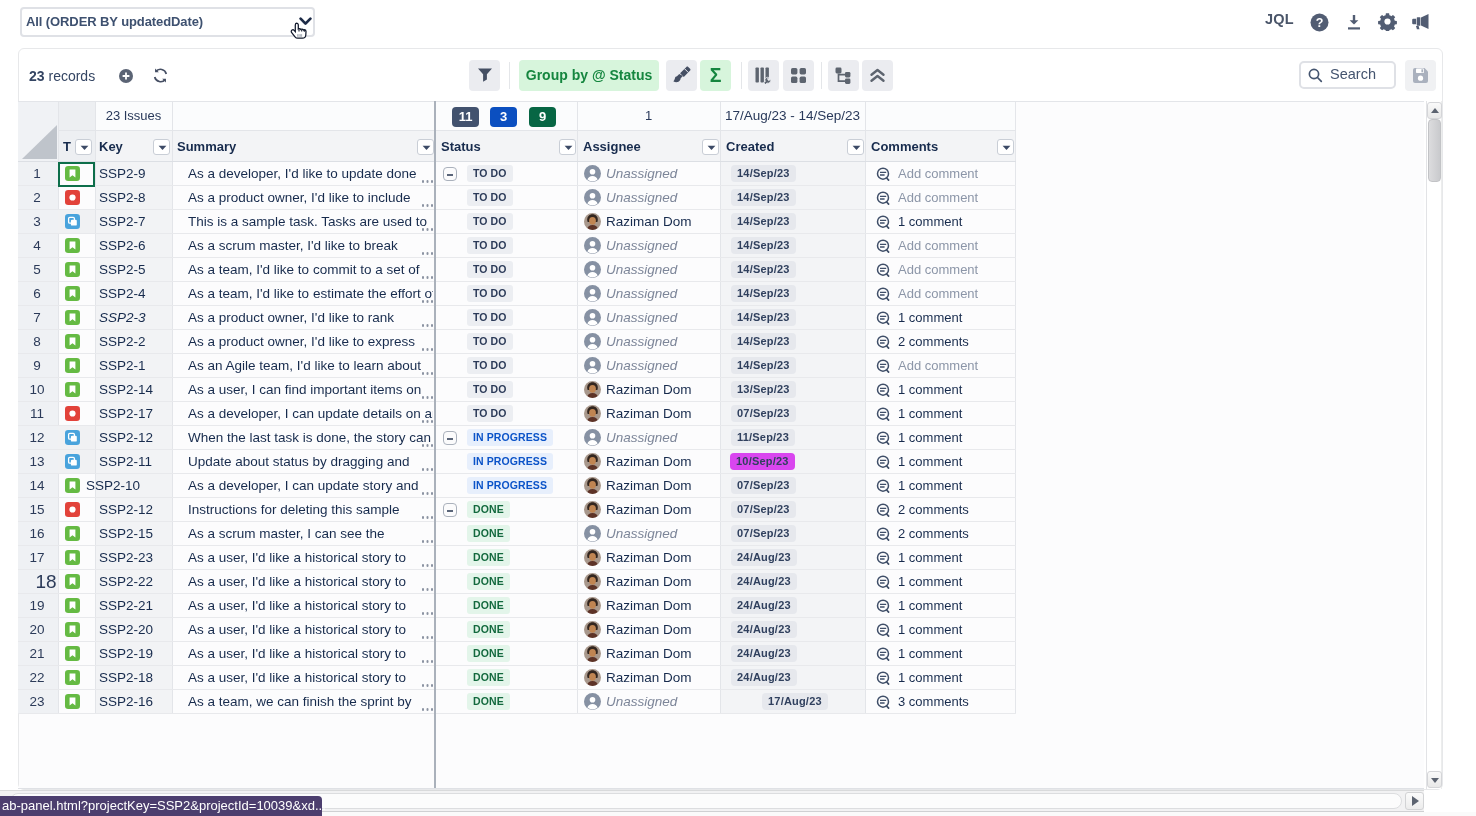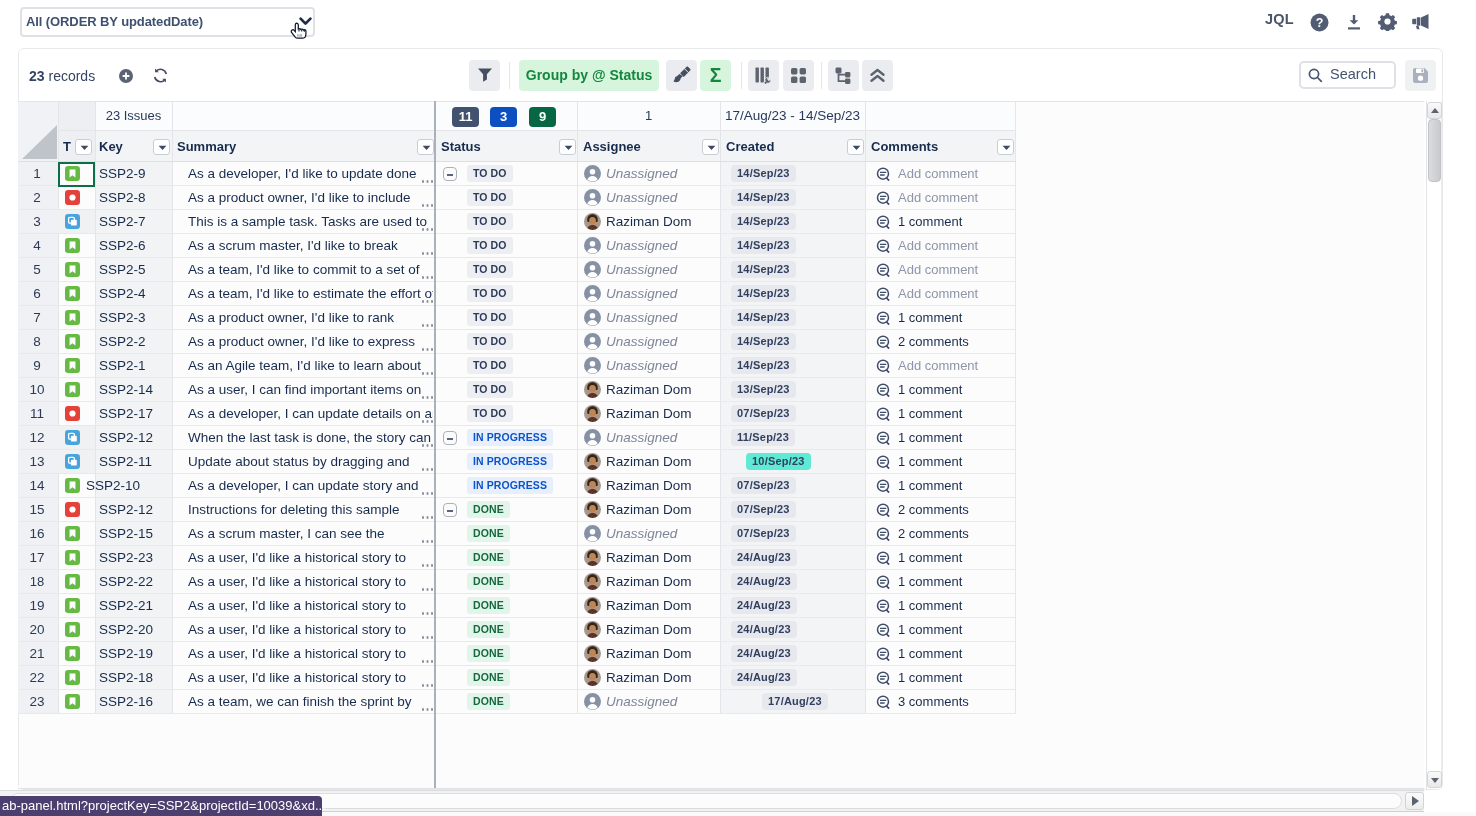--- a/index.html
+++ b/index.html
@@ -366,21 +366,21 @@
       <circle cx="7" cy="6.7" r="5.5" fill="none" stroke="#3f4e68" stroke-width="1.5"></circle>
       <path d="M10.7 11l1.9 2.1" stroke="#3f4e68" stroke-width="1.7" stroke-linecap="round"></path>
       <path d="M4 5.4h6.2M4 8h4.6" stroke="#3f4e68" stroke-width="1.4"></path>
     </svg></div>
 <div class="cell" style="left:898px;top:282px;width:115px;font-size:13px;color:#8c96a8;">Add comment</div>
 <div class="a" style="left:18px;top:306px;width:38px;height:24px;line-height:24px;text-align:center;font-size:13.5px;color:#2c3b59;">7</div>
 <div class="a" style="left:65px;top:310px;width:15px;height:15px;"><svg width="15" height="15" viewBox="0 0 15 15">
       <rect width="15" height="15" rx="3.2" fill="#65ba43"></rect>
       <path d="M4.6 3.6h5.8v7.8L7.5 9.2l-2.9 2.2z" fill="#fff"></path>
     </svg></div>
-<div class="cell" style="left:99px;top:306px;width:70px;font-size:13.5px;">SSP2-3</div>
+<div class="cell" style="left:99px;top:306px;width:70px;font-size:13.5px;font-style:italic;">SSP2-3</div>
 <div class="cell" style="left:188px;top:306px;width:245px;font-size:13.5px;">As a product owner, I'd like to rank</div>
 <div class="a" style="left:421.5px;top:324px;width:2.5px;height:2.5px;border-radius:50%;background:#8b93a2;box-shadow:4.5px 0 0 #8b93a2,9px 0 0 #8b93a2;"></div>
 <div class="badge" style="left:467px;top:309px;background:#eceef2;color:#2b3a58;font-size:10.5px;letter-spacing:.1px;">TO DO</div>
 <div class="a" style="left:584px;top:309px;width:17px;height:17px;"><svg width="17" height="17" viewBox="0 0 17 17">
       <circle cx="8.5" cy="8.5" r="8.5" fill="#8691a3"></circle>
       <circle cx="8.5" cy="6.7" r="2.8" fill="#fff"></circle>
       <path d="M3.4 14.6a5.4 5.4 0 0 1 10.2 0 8.5 8.5 0 0 1-10.2 0z" fill="#fff"></path>
     </svg></div>
 <div class="cell" style="left:606px;top:306px;width:112px;color:#7d8699;font-style:italic;">Unassigned</div>
 <div class="badge" style="left:731px;top:309px;background:#e6e8ed;color:#30405e;border-radius:4px;">14/Sep/23</div>
@@ -539,21 +539,21 @@
         </clipPath>
       </defs>
 <g clip-path="url(#avc)">
         <rect width="17" height="17" fill="#a8988c"></rect>
         <path d="M3.2 6.5c0-3.2 2.4-5.3 5.3-5.3s5.3 2.1 5.3 5.3c0 1-.2 1.9-.5 2.6H3.7c-.3-.7-.5-1.6-.5-2.6z" fill="#33261f"></path>
         <ellipse cx="8.5" cy="7.8" rx="3.4" ry="3.9" fill="#c08552"></ellipse>
         <path d="M2.6 17c.6-3.3 3-5.1 5.9-5.1s5.3 1.8 5.9 5.1z" fill="#5d3327"></path>
       </g>
     </svg></div>
 <div class="cell" style="left:606px;top:450px;width:112px;">Raziman Dom</div>
-<div class="badge" style="left:746px;top:453px;background:#5eead4;color:#30405e;border-radius:4px;">10/Sep/23</div>
+<div class="badge" style="left:730px;top:453px;background:#d946ef;color:#30405e;border-radius:4px;">10/Sep/23</div>
 <div class="a" style="left:876px;top:455px;width:15px;height:15px;"><svg width="15" height="15" viewBox="0 0 15 15">
       <circle cx="7" cy="6.7" r="5.5" fill="none" stroke="#3f4e68" stroke-width="1.5"></circle>
       <path d="M10.7 11l1.9 2.1" stroke="#3f4e68" stroke-width="1.7" stroke-linecap="round"></path>
       <path d="M4 5.4h6.2M4 8h4.6" stroke="#3f4e68" stroke-width="1.4"></path>
     </svg></div>
 <div class="cell" style="left:898px;top:450px;width:115px;font-size:13px;">1 comment</div>
 <div class="a" style="left:18px;top:474px;width:38px;height:24px;line-height:24px;text-align:center;font-size:13.5px;color:#2c3b59;">14</div>
 <div class="a" style="left:65px;top:478px;width:15px;height:15px;"><svg width="15" height="15" viewBox="0 0 15 15">
       <rect width="15" height="15" rx="3.2" fill="#65ba43"></rect>
       <path d="M4.6 3.6h5.8v7.8L7.5 9.2l-2.9 2.2z" fill="#fff"></path>
@@ -661,21 +661,21 @@
       </g>
     </svg></div>
 <div class="cell" style="left:606px;top:546px;width:112px;">Raziman Dom</div>
 <div class="badge" style="left:731px;top:549px;background:#e6e8ed;color:#30405e;border-radius:4px;">24/Aug/23</div>
 <div class="a" style="left:876px;top:551px;width:15px;height:15px;"><svg width="15" height="15" viewBox="0 0 15 15">
       <circle cx="7" cy="6.7" r="5.5" fill="none" stroke="#3f4e68" stroke-width="1.5"></circle>
       <path d="M10.7 11l1.9 2.1" stroke="#3f4e68" stroke-width="1.7" stroke-linecap="round"></path>
       <path d="M4 5.4h6.2M4 8h4.6" stroke="#3f4e68" stroke-width="1.4"></path>
     </svg></div>
 <div class="cell" style="left:898px;top:546px;width:115px;font-size:13px;">1 comment</div>
-<div class="a" style="left:18px;top:570px;width:38px;height:24px;line-height:24px;text-align:center;font-size:13px;color:#2c3b59;">18</div>
+<div class="a" style="left:18px;top:570px;width:38px;height:24px;line-height:24px;text-align:center;font-size:19px;color:#2c3b59;padding-left:9px;">18</div>
 <div class="a" style="left:65px;top:574px;width:15px;height:15px;"><svg width="15" height="15" viewBox="0 0 15 15">
       <rect width="15" height="15" rx="3.2" fill="#65ba43"></rect>
       <path d="M4.6 3.6h5.8v7.8L7.5 9.2l-2.9 2.2z" fill="#fff"></path>
     </svg></div>
 <div class="cell" style="left:99px;top:570px;width:70px;font-size:13.5px;">SSP2-22</div>
 <div class="cell" style="left:188px;top:570px;width:245px;font-size:13.5px;">As a user, I'd like a historical story to</div>
 <div class="a" style="left:421.5px;top:588px;width:2.5px;height:2.5px;border-radius:50%;background:#8b93a2;box-shadow:4.5px 0 0 #8b93a2,9px 0 0 #8b93a2;"></div>
 <div class="badge" style="left:467px;top:573px;background:#e3f5ea;color:#13693e;font-size:10.5px;letter-spacing:.1px;">DONE</div>
 <div class="a" style="left:584px;top:573px;width:17px;height:17px;"><svg width="17" height="17" viewBox="0 0 17 17">
       <defs>

